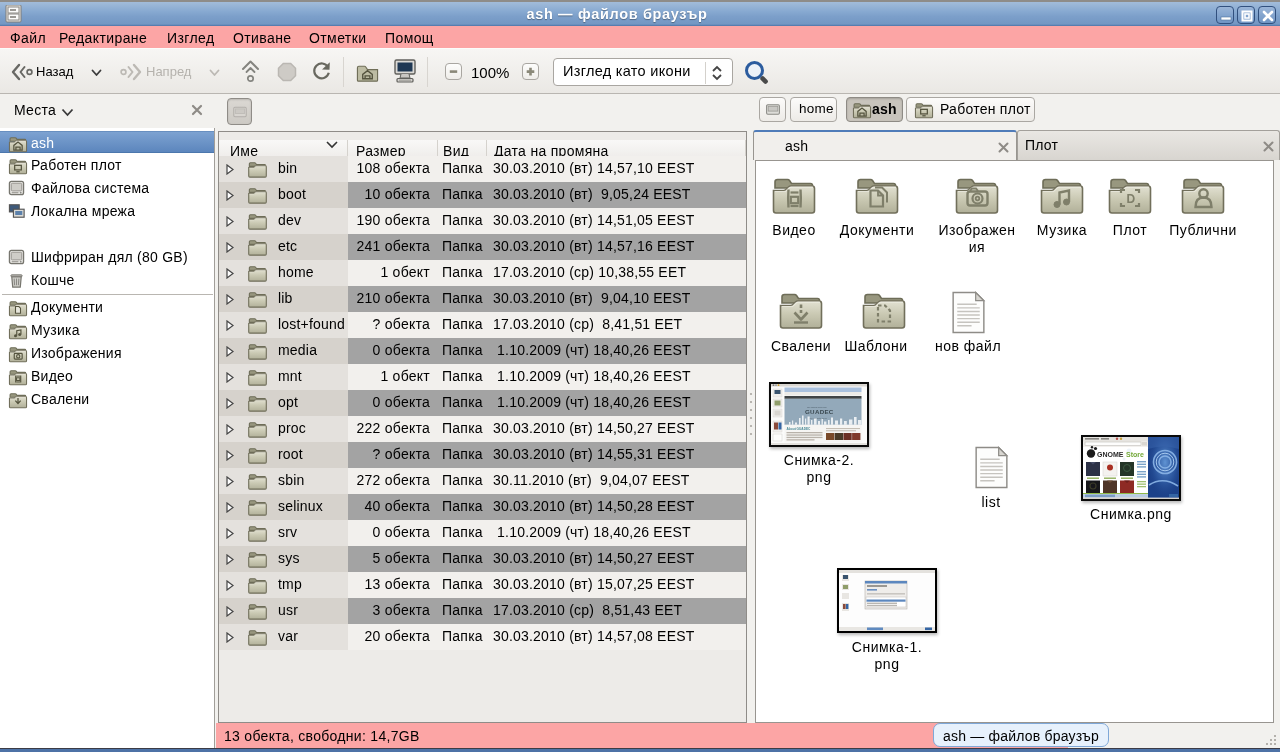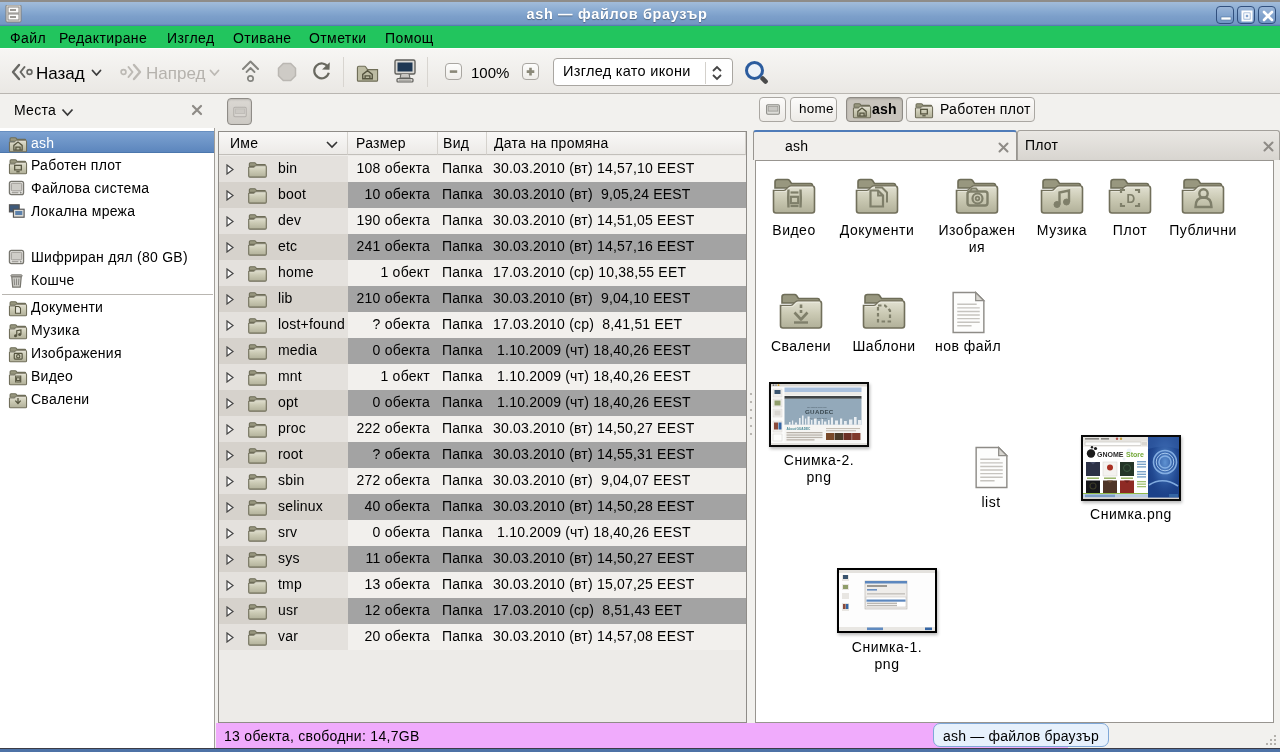--- a/index.html
+++ b/index.html
@@ -12,48 +12,48 @@
 #titlebar { position:absolute; left:0; top:0; width:1280px; height:26px;
   background:linear-gradient(#a2bcda, #87a9d1 40%, #7c9fca 60%, #7397c3 92%, #4d74a8);
   border-top:2px solid #8e8c89; }
 #title { position:absolute; left:0; top:4px; width:1234px; text-align:center;
   color:#fff; font-weight:bold; font-size:14.5px; letter-spacing:0.65px; text-shadow:0 1px 1px rgba(0,0,0,.35); }
 .wbtn { position:absolute; top:4px; width:18px; height:18px; border-radius:4px;
   border:1px solid #31507e; background:linear-gradient(#9ab5d8,#6f95c4); }
 .wbtn svg { position:absolute; left:2px; top:2px; }
 
 
-#menubar { position:absolute; left:0; top:26px; width:1280px; height:22px; background:#22c55e; }
+#menubar { position:absolute; left:0; top:26px; width:1280px; height:22px; background:#fca5a5; }
 #menubar span { position:absolute; top:4px; font-size:14px; letter-spacing:0.4px; }
 
 
 #toolbar { position:absolute; left:0; top:48px; width:1280px; height:46px; background:linear-gradient(#f7f6f4,#eae8e4);
   border-bottom:1px solid #b9b6b1; border-top:1px solid #fcfcfb; }
 .tsep { position:absolute; top:8px; width:1px; height:30px; background:#d8d5d0; }
-.tlabel { position:absolute; top:15px; font-size:17px; }
+.tlabel { position:absolute; top:15px; font-size:13px; }
 .combo { position:absolute; left:553px; top:9px; width:180px; height:28px; background:#fff;
   border:1px solid #a9a6a1; border-radius:4px; }
 .combo .ctext { position:absolute; left:9px; top:4px; font-size:14.5px; letter-spacing:0.3px; }
 .combo .csep { position:absolute; right:26px; top:3px; width:1px; height:22px; background:#d4d1cc; }
 .zbtn { position:absolute; top:14px; width:17px; height:17px; border:1px solid #a9a6a1; border-radius:4px;
   background:linear-gradient(#fdfdfc,#efede9); }
 
 
 #sidebar { position:absolute; left:0; top:94px; width:215px; height:654px; background:#fff; border-right:1px solid #a19e99; }
 #sbhead { position:absolute; left:0; top:0; width:215px; height:34px; background:#f2f1ee; }
 .srow { position:absolute; left:0; width:214px; height:23px; }
 .srow .txt { position:absolute; left:31px; top:3px; font-size:14px; letter-spacing:0.25px; }
 #selrow { background:linear-gradient(#7da2d1,#5c86bd); border-top:1px solid #688fc0; border-bottom:1px solid #4c77ad; height:22px; }
 #selrow .txt { color:#fff; }
 
 
 #listpane { position:absolute; left:216px; top:94px; width:1064px; height:629px; background:#f2f1ee; }
 #listview { position:absolute; left:2px; top:37px; width:529px; height:592px; background:#edebe8;
   border:1px solid #8f8c88; }
-.hdr { position:absolute; top:0; height:23px; background:linear-gradient(#f9f8f7,#eceae7);
+.hdr { position:absolute; top:8px; height:23px; background:linear-gradient(#f9f8f7,#eceae7);
   border-bottom:1px solid #c2bfba; border-right:1px solid #d5d2cd; }
 .hdr .htxt { position:absolute; top:3px; left:8px; font-size:14px; letter-spacing:0.3px; }
 .row { position:absolute; left:0; width:527px; height:26px; }
 .c1 { position:absolute; left:0; top:0; width:129px; height:26px; }
 .row.odd .c1 { background:#e4e1dd; }
 .row.even .c1 { background:#d6d2cc; }
 .row.odd { background:#f2f0ed; }
 .row.even { background:#a3a3a3; }
 .fname { position:absolute; left:59px; top:4px; font-size:14px; letter-spacing:0.2px; }
 .fsize { position:absolute; left:127px; width:84px; top:4px; text-align:right; font-size:14px; letter-spacing:0.25px; }
@@ -70,21 +70,21 @@
 #tab1 { left:0; width:264px; background:#f1efec; border:1px solid #989590; border-bottom:none;
   border-top:2px solid #507cb9; border-radius:3px 3px 0 0; }
 #tab2 { left:264px; width:263px; background:linear-gradient(#e9e7e3,#d8d5d0); border:1px solid #a3a09b;
   border-bottom:none; border-radius:3px 3px 0 0; }
 .tab .ttxt { position:absolute; left:30px; top:6px; font-size:14px; letter-spacing:0.2px; }
 #iconview { position:absolute; left:755px; top:160px; width:519px; height:563px; background:#fff;
   border:1px solid #989590; border-top:1px solid #989590; }
 .ilabel { position:absolute; text-align:center; font-size:14px; letter-spacing:0.5px; line-height:16.5px; }
 
 
-#statusbar { position:absolute; left:216px; top:723px; width:852px; height:25px; background:#f0abfc; }
+#statusbar { position:absolute; left:216px; top:723px; width:852px; height:25px; background:#fca5a5; }
 #stext { position:absolute; left:8px; top:5px; font-size:14px; letter-spacing:0.3px; }
 #tooltip { position:absolute; left:933px; top:723px; width:176px; height:24px; background:#e7f1fc;
   border:1px solid #7fa8d8; border-radius:7px; }
 #tooltip div { position:absolute; left:0; top:4px; width:100%; text-align:center; font-size:14px; letter-spacing:0.2px; }
 #bottomstrip { position:absolute; left:0; top:748px; width:1280px; height:4px; background:#4d72a6; border-top:1px solid #3c3c46; }
 </style>
 </head>
 <body>
 <div id="root">
 
@@ -666,21 +666,21 @@
                   <stop offset="1" stop-color="#b1b099"></stop>
                 </linearGradient>
               </defs>
               <path d="M5 15 L5 9 Q5 6.5 7.5 6.5 L17.5 6.5 Q18.8 6.5 19.5 7.5 L21.5 10.5 L40.5 10.5 Q42.5 10.5 42.5 12.5 L42.5 15 Z" fill="#98977f" stroke="#6e6d58" stroke-width="2.6"></path>
               <path d="M3.5 17.5 L3.5 37.5 Q3.5 40 6 40 L42 40 Q44.5 40 44.5 37.5 L44.5 15.5 Q44.5 13 42 13 L21 13 Q19.5 13 18.5 14 L15.5 17 Q14.8 17.5 13.5 17.5 Z" fill="url(#gpgeqsyto)" stroke="#716f5b" stroke-width="2.6"></path>
               <path d="M4.8 18.5 L13.8 18.5 Q15.3 18.5 16.2 17.7 L19.3 14.7 Q20 14.2 21 14.2 L43 14.2" fill="none" stroke="#efeee4" stroke-width="1.2" opacity="0.8"></path>
             </svg></span>
 <span class="fname">sbin</span>
           <span class="fsize">272 обекта</span>
           <span class="ftype">Папка</span>
-          <span class="fdate" style="white-space:pre">30.03.2010 (вт)  9,04,07 EEST</span>
+          <span class="fdate" style="white-space:pre">30.11.2010 (вт)  9,04,07 EEST</span>
         </div>
 <div class="row even" style="top:362px">
           <div class="c1"></div>
 <svg class="abs" style="left:7px;top:8px" width="8" height="11" viewBox="0 0 8 11">
             <path d="M1 1 L7 5.5 L1 10 Z" fill="#fdfdfd" stroke="#454545" stroke-width="1.2"></path>
           </svg>
 <span class="rowfolder"><svg width="21" height="18" viewBox="0 0 48 42">
               <defs>
                 <linearGradient id="gotvopvrm" x1="0" y1="0" x2="0" y2="1">
                   <stop offset="0" stop-color="#e2e1d2"></stop>
@@ -730,21 +730,21 @@
                   <stop offset="0" stop-color="#e2e1d2"></stop>
                   <stop offset="0.5" stop-color="#c9c8b2"></stop>
                   <stop offset="1" stop-color="#b1b099"></stop>
                 </linearGradient>
               </defs>
               <path d="M5 15 L5 9 Q5 6.5 7.5 6.5 L17.5 6.5 Q18.8 6.5 19.5 7.5 L21.5 10.5 L40.5 10.5 Q42.5 10.5 42.5 12.5 L42.5 15 Z" fill="#98977f" stroke="#6e6d58" stroke-width="2.6"></path>
               <path d="M3.5 17.5 L3.5 37.5 Q3.5 40 6 40 L42 40 Q44.5 40 44.5 37.5 L44.5 15.5 Q44.5 13 42 13 L21 13 Q19.5 13 18.5 14 L15.5 17 Q14.8 17.5 13.5 17.5 Z" fill="url(#gykisxcpw)" stroke="#716f5b" stroke-width="2.6"></path>
               <path d="M4.8 18.5 L13.8 18.5 Q15.3 18.5 16.2 17.7 L19.3 14.7 Q20 14.2 21 14.2 L43 14.2" fill="none" stroke="#efeee4" stroke-width="1.2" opacity="0.8"></path>
             </svg></span>
 <span class="fname">sys</span>
-          <span class="fsize">11 обекта</span>
+          <span class="fsize">5 обекта</span>
           <span class="ftype">Папка</span>
           <span class="fdate" style="white-space:pre">30.03.2010 (вт) 14,50,27 EEST</span>
         </div>
 <div class="row odd" style="top:440px">
           <div class="c1"></div>
 <svg class="abs" style="left:7px;top:8px" width="8" height="11" viewBox="0 0 8 11">
             <path d="M1 1 L7 5.5 L1 10 Z" fill="#fdfdfd" stroke="#454545" stroke-width="1.2"></path>
           </svg>
 <span class="rowfolder"><svg width="21" height="18" viewBox="0 0 48 42">
               <defs>
@@ -774,21 +774,21 @@
                   <stop offset="0" stop-color="#e2e1d2"></stop>
                   <stop offset="0.5" stop-color="#c9c8b2"></stop>
                   <stop offset="1" stop-color="#b1b099"></stop>
                 </linearGradient>
               </defs>
               <path d="M5 15 L5 9 Q5 6.5 7.5 6.5 L17.5 6.5 Q18.8 6.5 19.5 7.5 L21.5 10.5 L40.5 10.5 Q42.5 10.5 42.5 12.5 L42.5 15 Z" fill="#98977f" stroke="#6e6d58" stroke-width="2.6"></path>
               <path d="M3.5 17.5 L3.5 37.5 Q3.5 40 6 40 L42 40 Q44.5 40 44.5 37.5 L44.5 15.5 Q44.5 13 42 13 L21 13 Q19.5 13 18.5 14 L15.5 17 Q14.8 17.5 13.5 17.5 Z" fill="url(#gtkkjbaxa)" stroke="#716f5b" stroke-width="2.6"></path>
               <path d="M4.8 18.5 L13.8 18.5 Q15.3 18.5 16.2 17.7 L19.3 14.7 Q20 14.2 21 14.2 L43 14.2" fill="none" stroke="#efeee4" stroke-width="1.2" opacity="0.8"></path>
             </svg></span>
 <span class="fname">usr</span>
-          <span class="fsize">12 обекта</span>
+          <span class="fsize">3 обекта</span>
           <span class="ftype">Папка</span>
           <span class="fdate" style="white-space:pre">17.03.2010 (ср)  8,51,43 EET</span>
         </div>
 <div class="row odd" style="top:492px">
           <div class="c1"></div>
 <svg class="abs" style="left:7px;top:8px" width="8" height="11" viewBox="0 0 8 11">
             <path d="M1 1 L7 5.5 L1 10 Z" fill="#fdfdfd" stroke="#454545" stroke-width="1.2"></path>
           </svg>
 <span class="rowfolder"><svg width="21" height="18" viewBox="0 0 48 42">
               <defs>
@@ -1002,21 +1002,21 @@
                 <stop offset="1" stop-color="#b1b099"></stop>
               </linearGradient>
             </defs>
             <path d="M5 15 L5 9 Q5 6.5 7.5 6.5 L17.5 6.5 Q18.8 6.5 19.5 7.5 L21.5 10.5 L40.5 10.5 Q42.5 10.5 42.5 12.5 L42.5 15 Z" fill="#98977f" stroke="#6e6d58" stroke-width="1.6"></path>
             <path d="M3.5 17.5 L3.5 37.5 Q3.5 40 6 40 L42 40 Q44.5 40 44.5 37.5 L44.5 15.5 Q44.5 13 42 13 L21 13 Q19.5 13 18.5 14 L15.5 17 Q14.8 17.5 13.5 17.5 Z" fill="url(#gpkmhtkkc)" stroke="#716f5b" stroke-width="1.6"></path>
             <path d="M4.8 18.5 L13.8 18.5 Q15.3 18.5 16.2 17.7 L19.3 14.7 Q20 14.2 21 14.2 L43 14.2" fill="none" stroke="#efeee4" stroke-width="1.2" opacity="0.8"></path>
             <g stroke="#7f7f6a" fill="none" stroke-width="2.2">
               <path d="M18 17.5 h7 l5 5 v11 h-12 z" stroke-dasharray="3.5 2.5"></path>
             </g>
           </svg></span>
-<div class="ilabel" style="left:80px;top:177px;width:96px">Шаблони</div>
+<div class="ilabel" style="left:72px;top:177px;width:96px">Шаблони</div>
 <span class="abs" style="left:195px;top:130px"><svg width="35" height="43" viewBox="0 0 34 42">
             <path d="M2 1.5 L24 1.5 L32 9.5 L32 40.5 L2 40.5 Z" fill="#fdfdfc" stroke="#8e8c87" stroke-width="1.4"></path>
             <path d="M24 1.5 L24 9.5 L32 9.5 Z" fill="#d8d6d1" stroke="#8e8c87" stroke-width="1.2"></path>
             <g stroke="#c6c4bf" stroke-width="1.4">
               <path d="M6 13 h19 M6 16.5 h22 M6 20 h22 M6 23.5 h22 M6 27 h22 M6 30.5 h22 M6 34 h14"></path>
             </g>
           </svg></span>
 <div class="ilabel" style="left:164px;top:177px;width:96px">нов файл</div>
 <svg class="abs" style="left:13px;top:221px;box-shadow:1px 2px 3px rgba(0,0,0,0.28)" width="100" height="65" viewBox="0 0 100 65">
           <rect x="0" y="0" width="100" height="65" fill="#0a0a0a"></rect>

